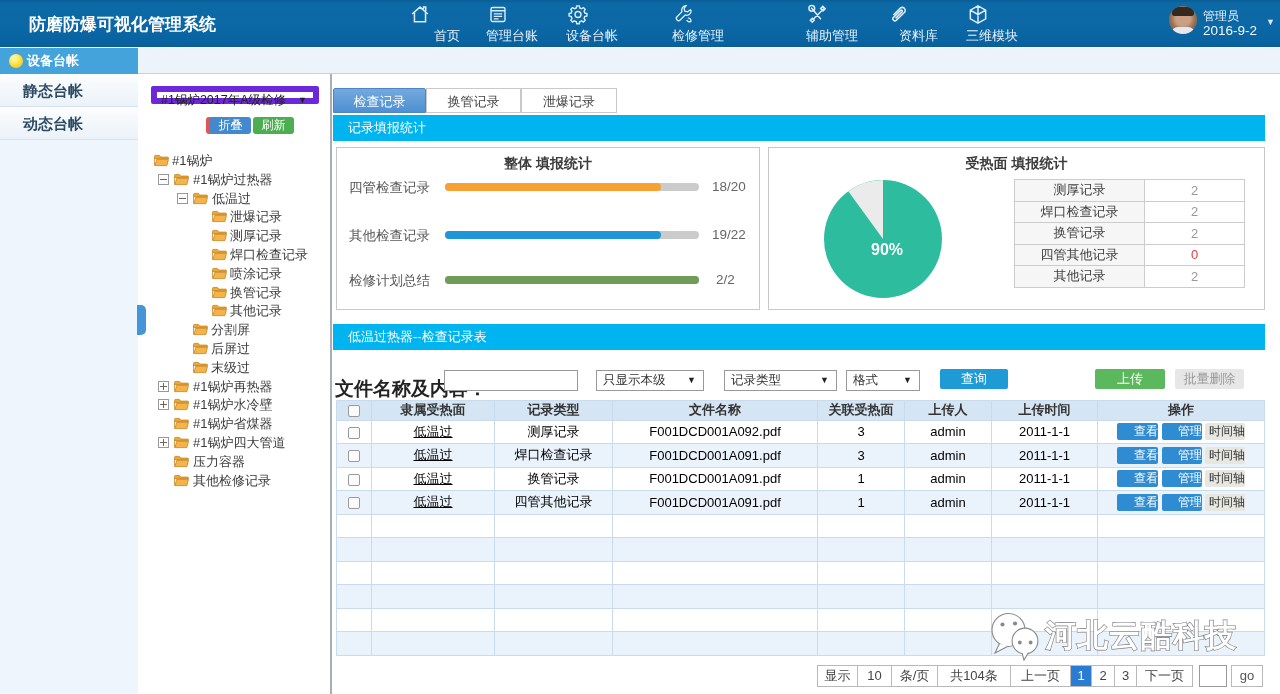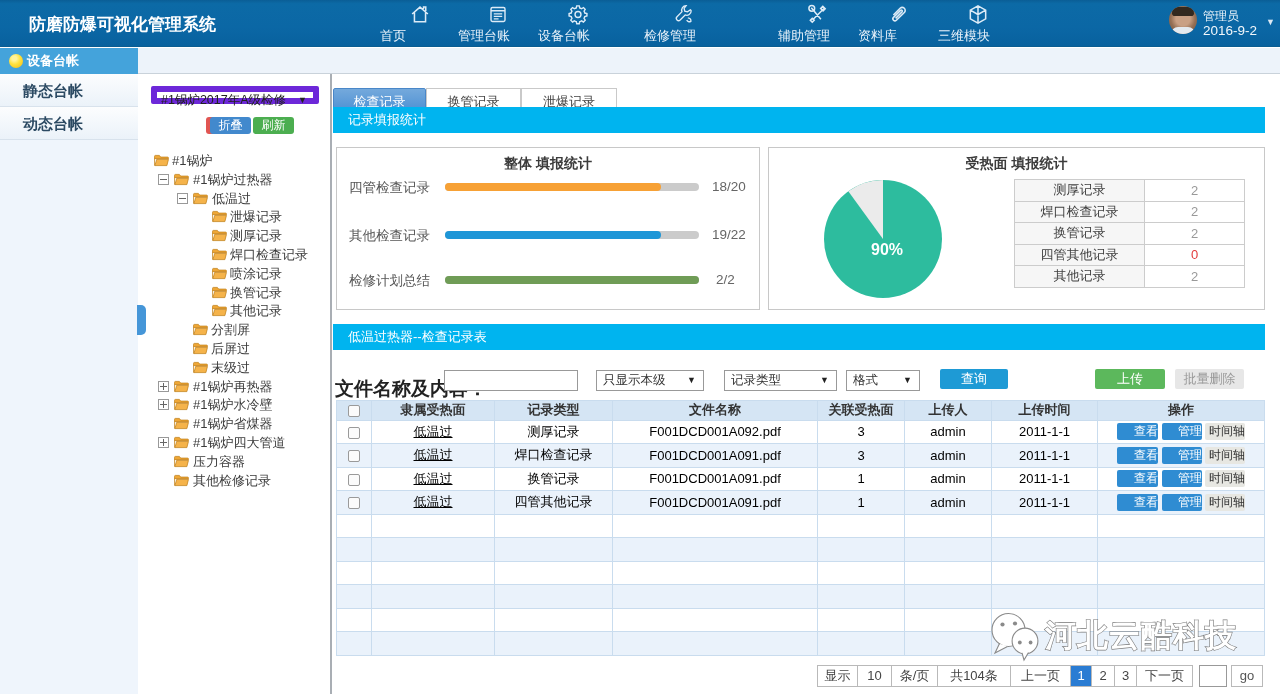--- a/index.html
+++ b/index.html
@@ -6,21 +6,21 @@
   html,body { width:1280px; height:694px; overflow:hidden; background:#fff;
     font-family:"Liberation Sans", sans-serif; }
   .abs { position:absolute; }
   #stage { position:relative; width:1280px; height:694px; }
 
   
   #navbar { left:0; top:0; width:1280px; height:47px;
     background:linear-gradient(#0a5e96 0%, #0c6aa6 8%, #0b67a5 60%, #08619e 100%);
     border-bottom:1px solid #0b5d91; }
   #navtitle { left:29px; top:13px; color:#fff; font-size:17px; font-weight:bold; }
-  .navitem { top:0; width:80px; height:47px; text-align:left; color:#e9f2fa; }
+  .navitem { top:0; width:80px; height:47px; text-align:right; color:#e9f2fa; }
   .navitem .ic { position:absolute; left:50%; top:3px; transform:translateX(-50%); width:23px; height:23px; }
   .navitem .lb { position:absolute; left:0; top:27px; width:100%; font-size:13px; }
   .navitem svg { width:23px; height:23px; stroke:#dcebf7; fill:none; stroke-width:1.6; }
   #avatar { left:1169px; top:6px; width:28px; height:28px; border-radius:50%; overflow:hidden;
     background:radial-gradient(circle at 50% 45%, #c9a084 0 34%, #967055 58%, #6e4e3a 100%); }
   #avatar .hair { position:absolute; left:3px; top:1px; width:22px; height:9px; border-radius:11px 11px 5px 5px; background:#33291f; }
   #avatar .shirt { position:absolute; left:2px; top:21px; width:24px; height:8px; border-radius:7px 7px 0 0; background:#e3e9ef; }
   #uname { left:1203px; top:8px; color:#edf4fa; font-size:12px; }
   #udate { left:1203px; top:23px; color:#f2f7fb; font-size:13.5px; }
   #ucaret { left:1266px; top:17px; color:#dce9f4; font-size:9px; }
@@ -60,21 +60,21 @@
   
   #main { left:332px; top:74px; width:948px; height:620px; background:#fff; }
 
   .tab { top:88px; height:25px; line-height:25px; text-align:center; font-size:13px; }
   #tab1 { left:333px; width:93px; background:linear-gradient(#74a9dc, #4d90d3); color:#fff; border:1px solid #4a87c8; border-radius:2px 2px 0 0;}
   #tab2 { left:426px; width:95px; background:#fff; color:#444; border:1px solid #c9c9c9; }
   #tab3 { left:521px; width:96px; background:#fff; color:#444; border:1px solid #c9c9c9; }
 
   .cyan { left:333px; width:932px; height:26px; background:#00b4ef; color:#fff; font-size:13px; line-height:26px; }
   .cyan .tx { margin-left:15px; }
-  #cyan1 { top:107px; }
+  #cyan1 { top:115px; }
   #cyan2 { top:324px; }
 
   .panel { top:147px; height:163px; background:#fff; border:1px solid #c8c8c8; }
   #panel1 { left:336px; width:424px; }
   #panel2 { left:768px; width:497px; }
   .ptitle { position:absolute; width:100%; top:7px; text-align:center; font-size:14px; font-weight:bold; color:#3c3c3c; }
 
   .brow { position:absolute; left:0; width:100%; height:18px; }
   .brow .blb { position:absolute; left:12px; top:1px; font-size:13.5px; color:#555; }
   .brow .track { position:absolute; left:108px; top:5px; width:254px; height:8px; border-radius:4px; background:#cbcbcb; }

